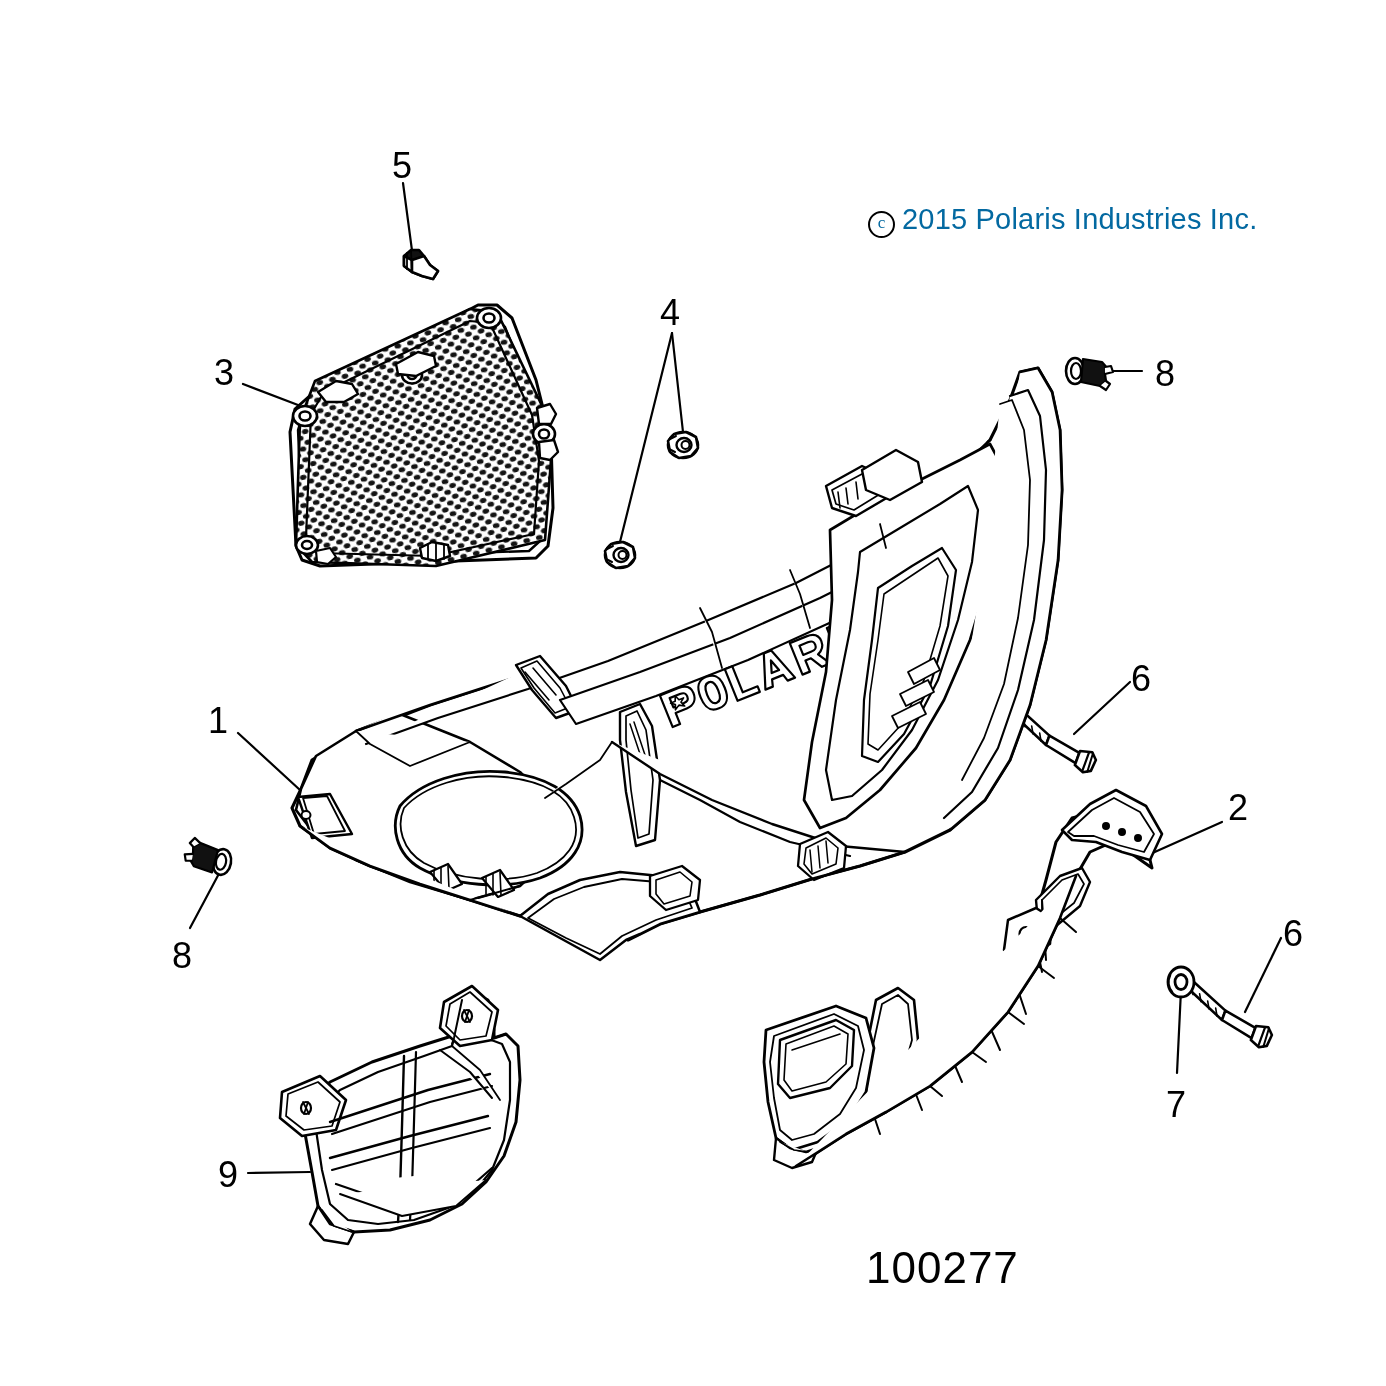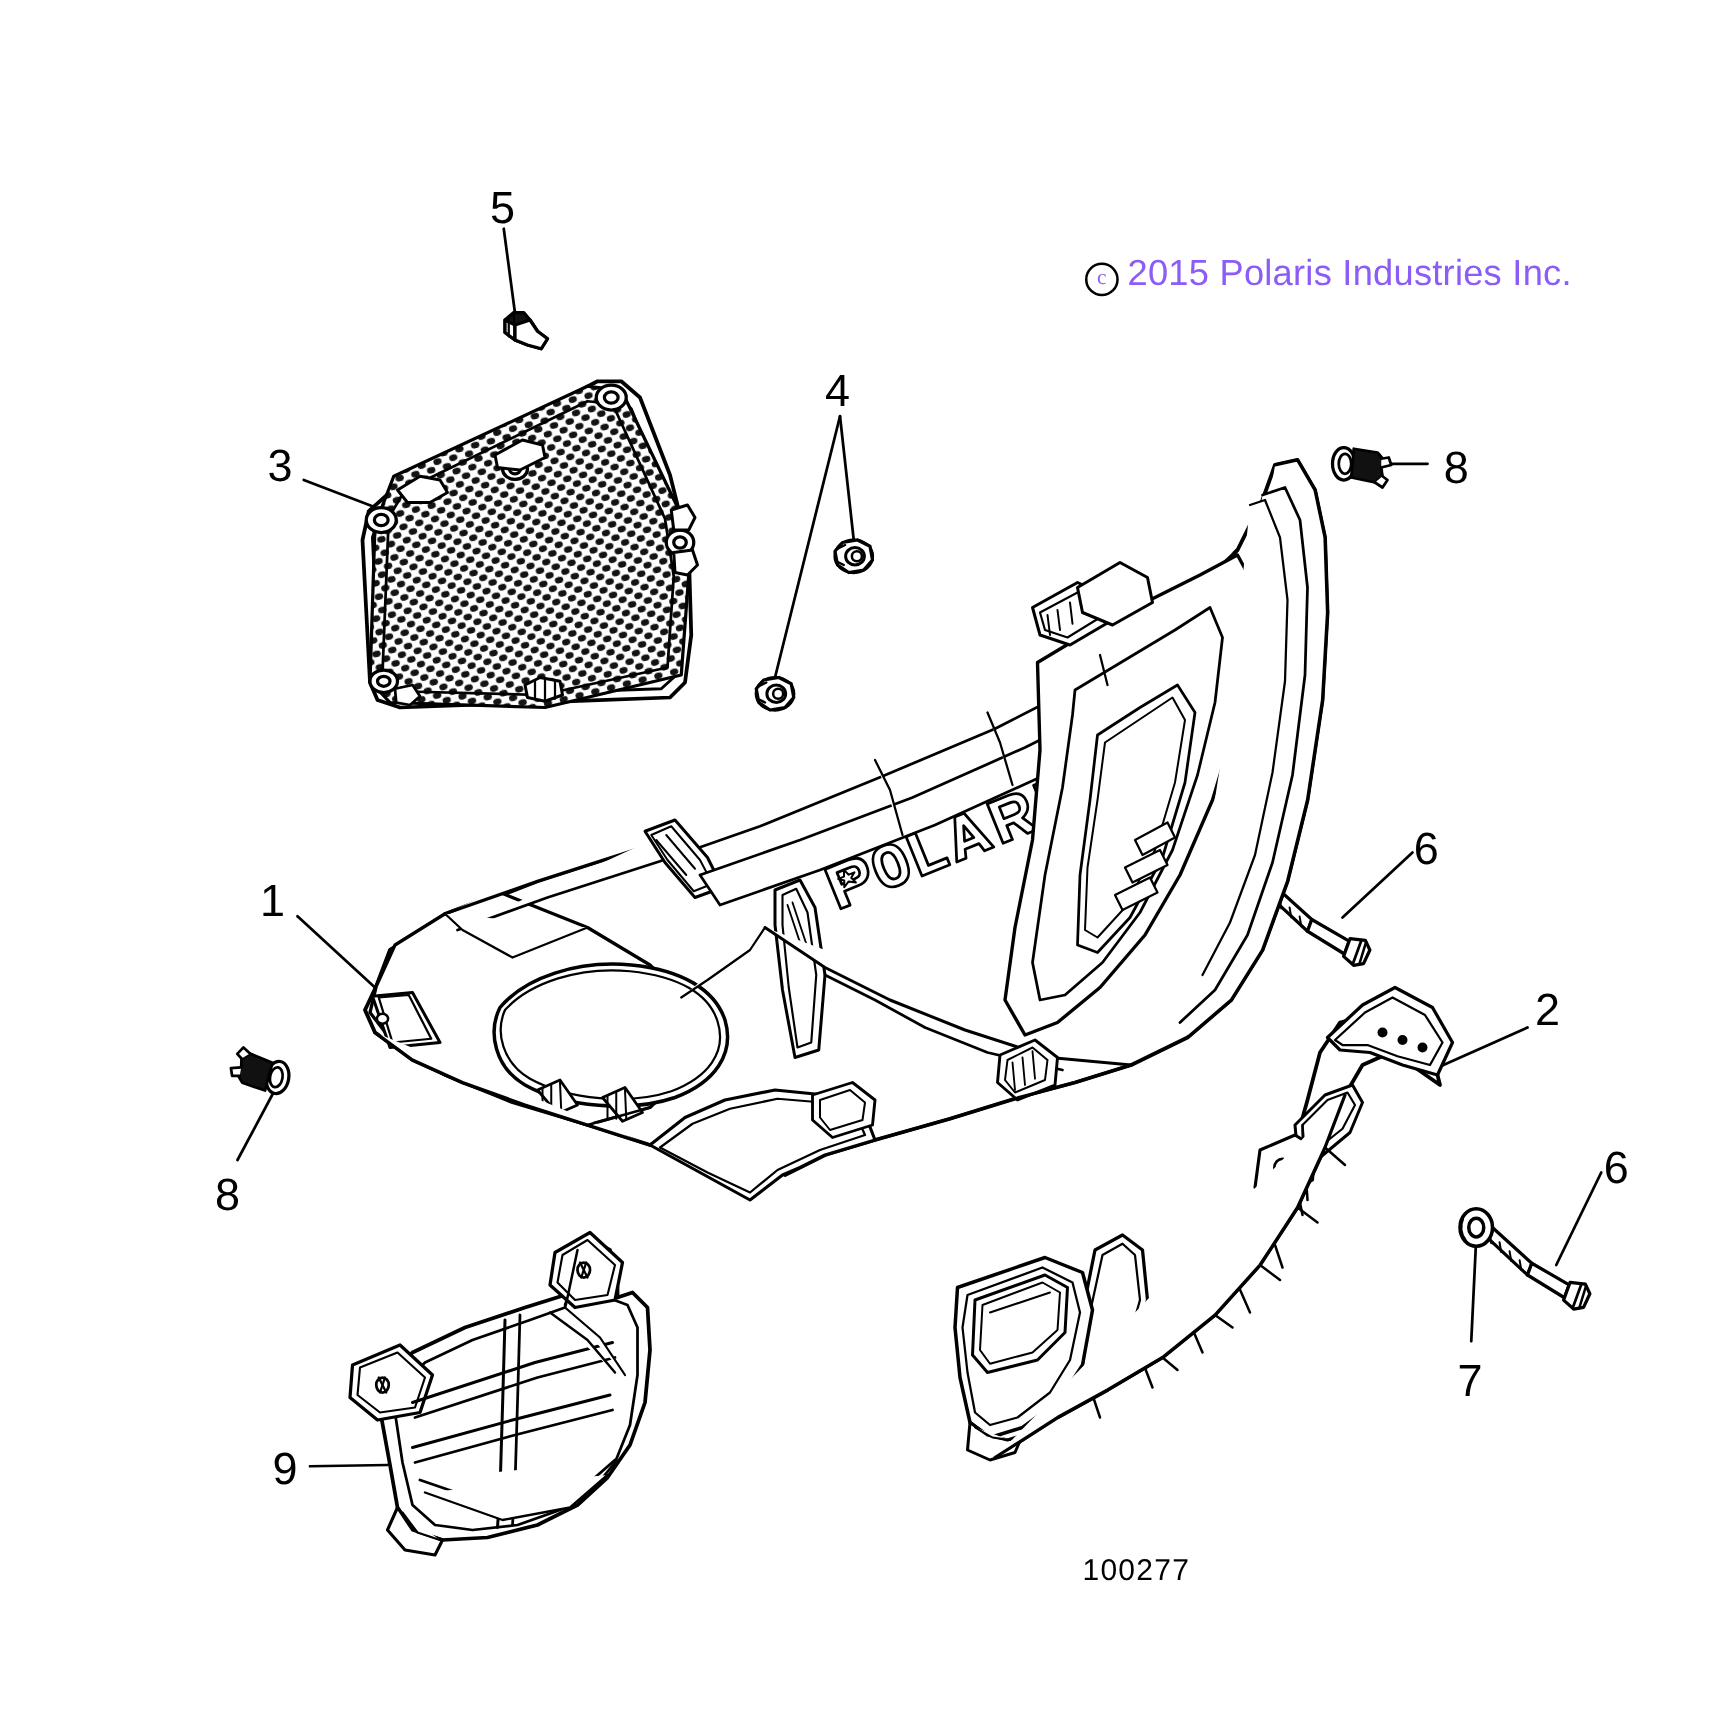--- a/index.html
+++ b/index.html
@@ -29,39 +29,39 @@
     height: 1386px;
   }
   .copyright {
     position: absolute;
     left: 868px;
     top: 203px;
     font-size: 29px;
     letter-spacing: 0.2px;
     white-space: nowrap;
     font-family: "Liberation Sans", sans-serif;
-    color: #8b5cf6;
+    color: #0369a1;
   }
   .copyright .csym {
     display: inline-block;
     width: 23px; height: 23px;
     border: 2px solid #000;
     border-radius: 50%;
     font-size: 17px;
     line-height: 20px;
     text-align: center;
     margin-right: 7px;
     vertical-align: 1px;
     font-family: "Liberation Serif", serif;
   }
   .drawing-number {
     position: absolute;
     left: 866px;
     top: 1243px;
-    font-size: 24px;
+    font-size: 44px;
     letter-spacing: 1px;
     white-space: nowrap;
   }
   .callout {
     position: absolute;
     font-size: 36px;
     line-height: 36px;
     font-family: "Liberation Sans", sans-serif;
     color: #000;
     white-space: nowrap;

